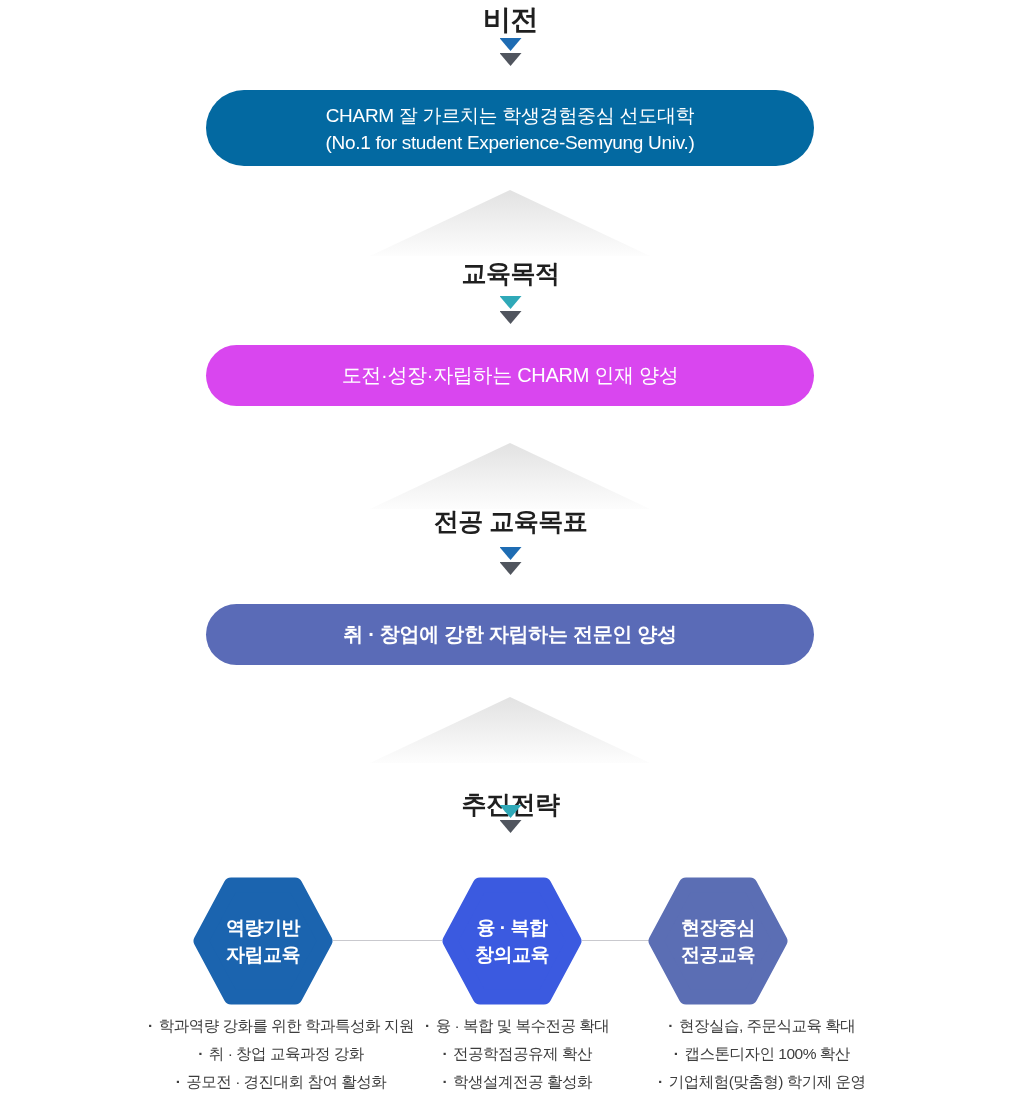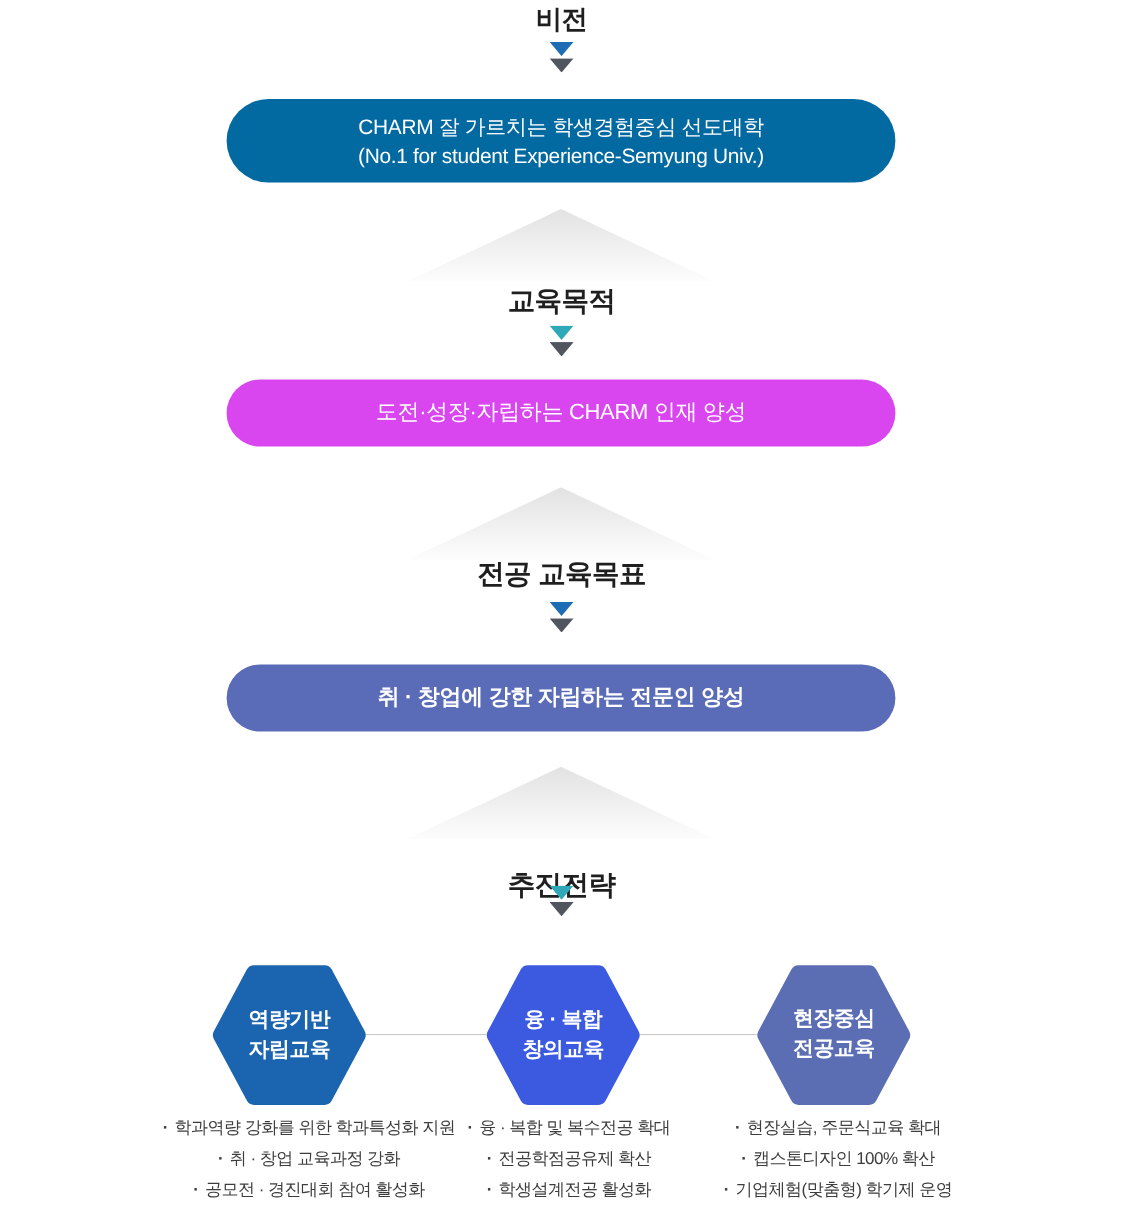--- a/index.html
+++ b/index.html
@@ -6,21 +6,21 @@
   html, body { margin:0; padding:0; background:#ffffff; }
   .stage {
     position:relative; width:1021px; height:1105px; margin:0 auto;
     background:#ffffff; overflow:hidden;
     font-family:"Liberation Sans","DejaVu Sans",sans-serif;
   }
   .step-label {
     position:absolute; left:0; width:100%; text-align:center;
     font-weight:700; color:#1f1f1f; letter-spacing:-0.5px;
   }
-  #vision-label   { top:1px;   font-size:24px; }
+  #vision-label   { top:1px;   font-size:28px; }
   #purpose-label  { top:257px; font-size:25px; }
   #major-label    { top:505px; font-size:25px; }
   #strategy-label { top:788px; font-size:25px; }
 
   .chevrons {
     position:absolute; left:50%; transform:translateX(-50%);
     display:flex; flex-direction:column; align-items:center; gap:2px;
   }
   .chevron { width:22px; height:13px; clip-path:polygon(0 0,100% 0,50% 100%); }
   #chevrons-1 { top:38px; }
@@ -41,21 +41,21 @@
   #pill-major   { top:604px; height:61px; border-radius:31px; line-height:61px; font-size:20px; font-weight:700; }
 
   .fade-tri { position:absolute; left:370px; width:280px; height:66px; }
   #tri-1 { top:190px; }
   #tri-2 { top:443px; }
   #tri-3 { top:697px; }
 
   .hex { position:absolute; top:877px; width:140px; height:128px; }
   #hex-0 { left:193px; }
   #hex-1 { left:442px; }
-  #hex-2 { left:688px;font-family:Liberation Mono, monospace; }
+  #hex-2 { left:648px; }
   .hex svg { position:absolute; left:0; top:0; }
   .hex-label {
     position:absolute; left:0; top:0; width:100%; height:100%;
     display:flex; flex-direction:column; align-items:center; justify-content:center;
     color:#ffffff; font-size:19px; font-weight:700; line-height:27px; letter-spacing:-0.5px;
     text-align:center;
   }
   .connector { position:absolute; top:940px; height:1px; }
   #connector-0 { left:333px; width:109px; }
   #connector-1 { left:582px; width:106px; }

